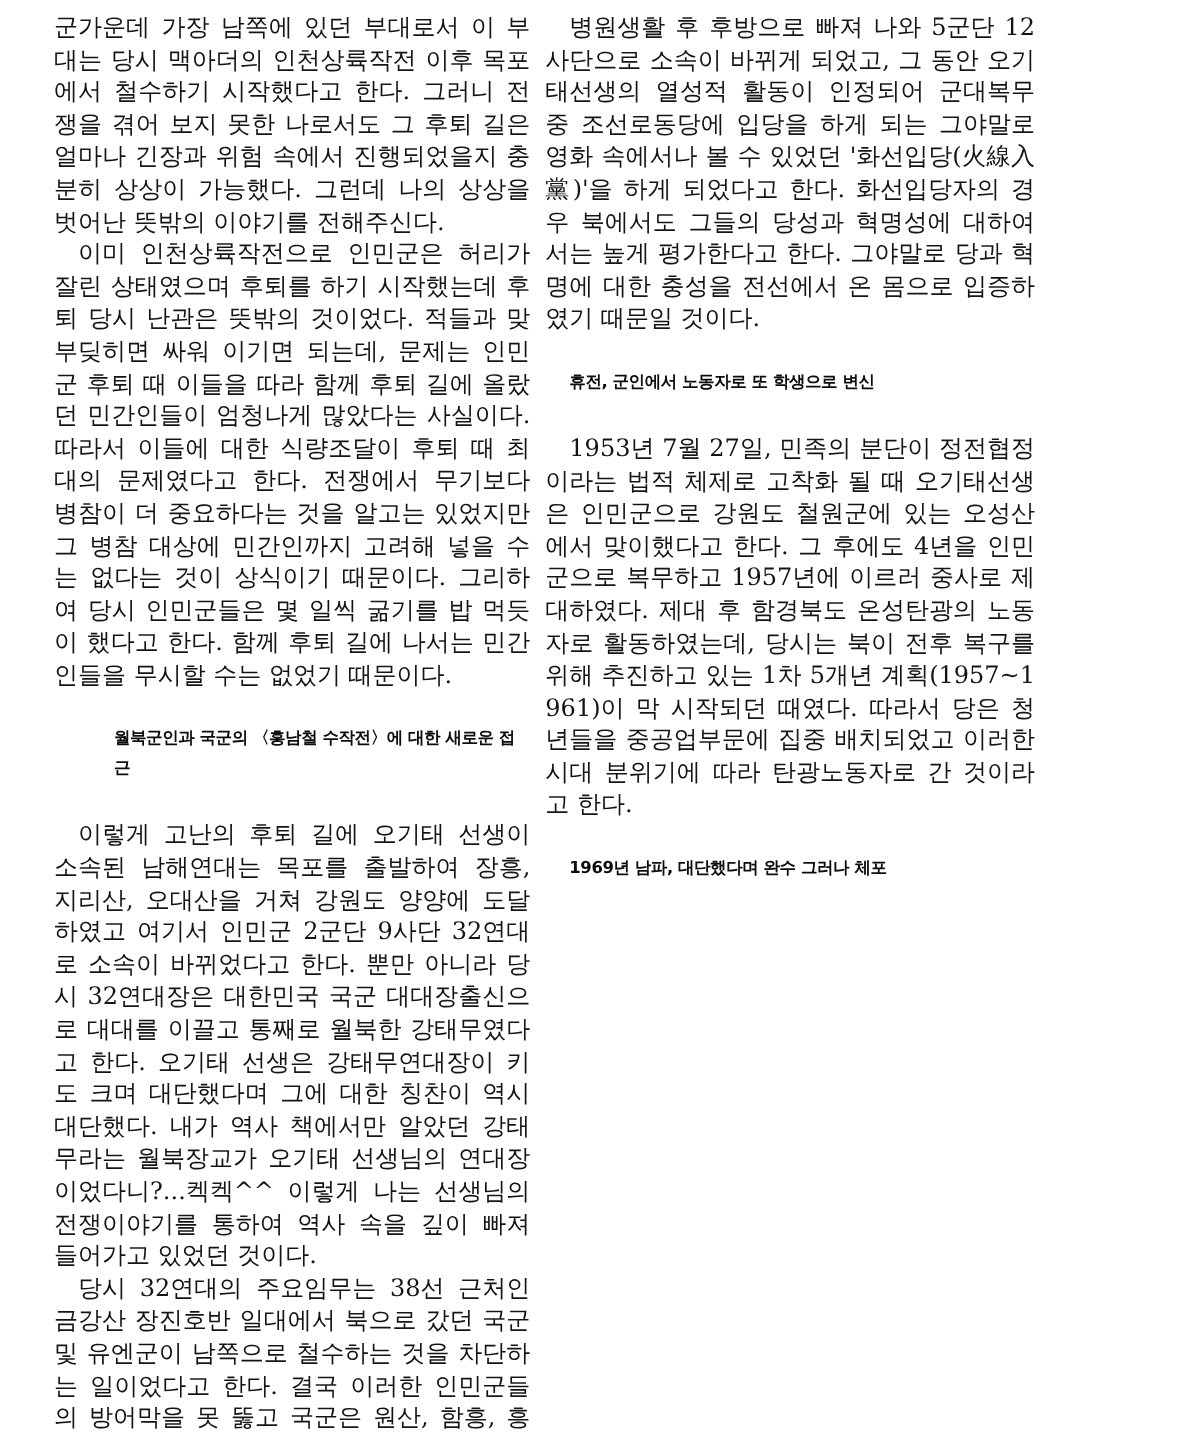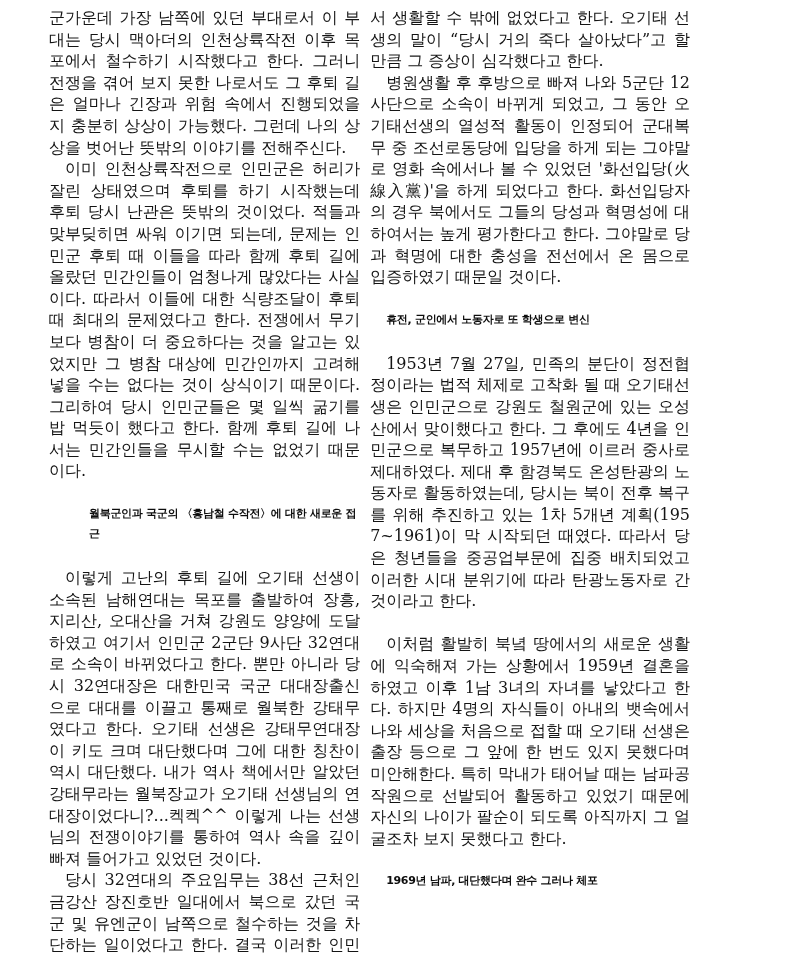--- a/index.html
+++ b/index.html
@@ -7,21 +7,21 @@
     padding: 0;
     background: #ffffff;
   }
   .page {
     position: relative;
     width: 714px;
     height: 955px;
     box-sizing: border-box;
     background: #ffffff;
     display: flex;
-    padding: 7px 24px 0 49px;
+    padding: 7px 24px 0 36px;
     gap: 10px;
     overflow: hidden;
   }
   .col {
     box-sizing: border-box;
   }
   .col-left  { width: 358px; }
   .col-right { width: 368px; }
   .para {
     margin: 0;
@@ -54,22 +54,20 @@
   <div class="col col-left">
     <p class="para">군가운데 가장 남쪽에 있던 부대로서 이 부대는 당시 맥아더의 인천상륙작전 이후 목포에서 철수하기 시작했다고 한다. 그러니 전쟁을 겪어 보지 못한 나로서도 그 후퇴 길은 얼마나 긴장과 위험 속에서 진행되었을지 충분히 상상이 가능했다. 그런데 나의 상상을 벗어난 뜻밖의 이야기를 전해주신다.</p>
     <p class="para indent">이미 인천상륙작전으로 인민군은 허리가 잘린 상태였으며 후퇴를 하기 시작했는데 후퇴 당시 난관은 뜻밖의 것이었다. 적들과 맞부딪히면 싸워 이기면 되는데, 문제는 인민군 후퇴 때 이들을 따라 함께 후퇴 길에 올랐던 민간인들이 엄청나게 많았다는 사실이다. 따라서 이들에 대한 식량조달이 후퇴 때 최대의 문제였다고 한다. 전쟁에서 무기보다 병참이 더 중요하다는 것을 알고는 있었지만 그 병참 대상에 민간인까지 고려해 넣을 수는 없다는 것이 상식이기 때문이다. 그리하여 당시 인민군들은 몇 일씩 굶기를 밥 먹듯이 했다고 한다. 함께 후퇴 길에 나서는 민간인들을 무시할 수는 없었기 때문이다.</p>
     <h2 class="heading heading-wide">월북군인과 국군의 〈흥남철 수작전〉에 대한 새로운 접근</h2>
     <p class="para indent">이렇게 고난의 후퇴 길에 오기태 선생이 소속된 남해연대는 목포를 출발하여 장흥, 지리산, 오대산을 거쳐 강원도 양양에 도달하였고 여기서 인민군 2군단 9사단 32연대로 소속이 바뀌었다고 한다. 뿐만 아니라 당시 32연대장은 대한민국 국군 대대장출신으로 대대를 이끌고 통째로 월북한 강태무였다고 한다. 오기태 선생은 강태무연대장이 키도 크며 대단했다며 그에 대한 칭찬이 역시 대단했다. 내가 역사 책에서만 알았던 강태무라는 월북장교가 오기태 선생님의 연대장이었다니?...켁켁^^ 이렇게 나는 선생님의 전쟁이야기를 통하여 역사 속을 깊이 빠져 들어가고 있었던 것이다.</p>
     <p class="para indent">당시 32연대의 주요임무는 38선 근처인 금강산 장진호반 일대에서 북으로 갔던 국군 및 유엔군이 남쪽으로 철수하는 것을 차단하는 일이었다고 한다. 결국 이러한 인민군들의 방어막을 못 뚫고 국군은 원산, 함흥, 흥남 등에서 철수하게 된 것이다. 이로 인해 대한민국 전쟁사에서 그 유명한 '흥남철수작전' (1950.12)이 나왔던 것이다. 책 속에서 활자로만 접했던 흥남철수작전을 이렇게 그 현장에 있었던 오기태 선생님의 이야기를 통해 들으니 더욱 흥미로웠다.. 그것도 그러한 철수작전을 할 수 밖에 없도록 원인을 제공한 측의 입장에서^^</p>
 
   </div>
 
   <div class="col col-right">
-    <p class="para">서 생활할 수 밖에 없었다고 한다. 오기태 선생의 말이 “당시 거의 죽다 살아났다”고 할 만큼 그 증상이 심각했다고 한다.</p>
     <p class="para indent">병원생활 후 후방으로 빠져 나와 5군단 12사단으로 소속이 바뀌게 되었고, 그 동안 오기태선생의 열성적 활동이 인정되어 군대복무 중 조선로동당에 입당을 하게 되는 그야말로 영화 속에서나 볼 수 있었던 '화선입당(火線入黨)'을 하게 되었다고 한다. 화선입당자의 경우 북에서도 그들의 당성과 혁명성에 대하여서는 높게 평가한다고 한다. 그야말로 당과 혁명에 대한 충성을 전선에서 온 몸으로 입증하였기 때문일 것이다.</p>
     <h2 class="heading">휴전, 군인에서 노동자로 또 학생으로 변신</h2>
     <p class="para indent">1953년 7월 27일, 민족의 분단이 정전협정이라는 법적 체제로 고착화 될 때 오기태선생은 인민군으로 강원도 철원군에 있는 오성산에서 맞이했다고 한다. 그 후에도 4년을 인민군으로 복무하고 1957년에 이르러 중사로 제대하였다. 제대 후 함경북도 온성탄광의 노동자로 활동하였는데, 당시는 북이 전후 복구를 위해 추진하고 있는 1차 5개년 계획(1957~1961)이 막 시작되던 때였다. 따라서 당은 청년들을 중공업부문에 집중 배치되었고 이러한 시대 분위기에 따라 탄광노동자로 간 것이라고 한다.</p>
-    <p class="para indent gap-before">이처럼 활발히 북녘 땅에서의 새로운 생활에 익숙해져 가는 상황에서 1959년 결혼을 하였고 이후 1남 3녀의 자녀를 낳았다고 한다. 하지만 4명의 자식들이 아내의 뱃속에서 나와 세상을 처음으로 접할 때 오기태 선생은 출장 등으로 그 앞에 한 번도 있지 못했다며 미안해한다. 특히 막내가 태어날 때는 남파공작원으로 선발되어 활동하고 있었기 때문에 자신의 나이가 팔순이 되도록 아직까지 그 얼굴조차 보지 못했다고 한다.</p>
     <h2 class="heading">1969년 남파, 대단했다며 완수 그러나 체포</h2>
 
   </div>
 
 </div>
 
 </body></html>

